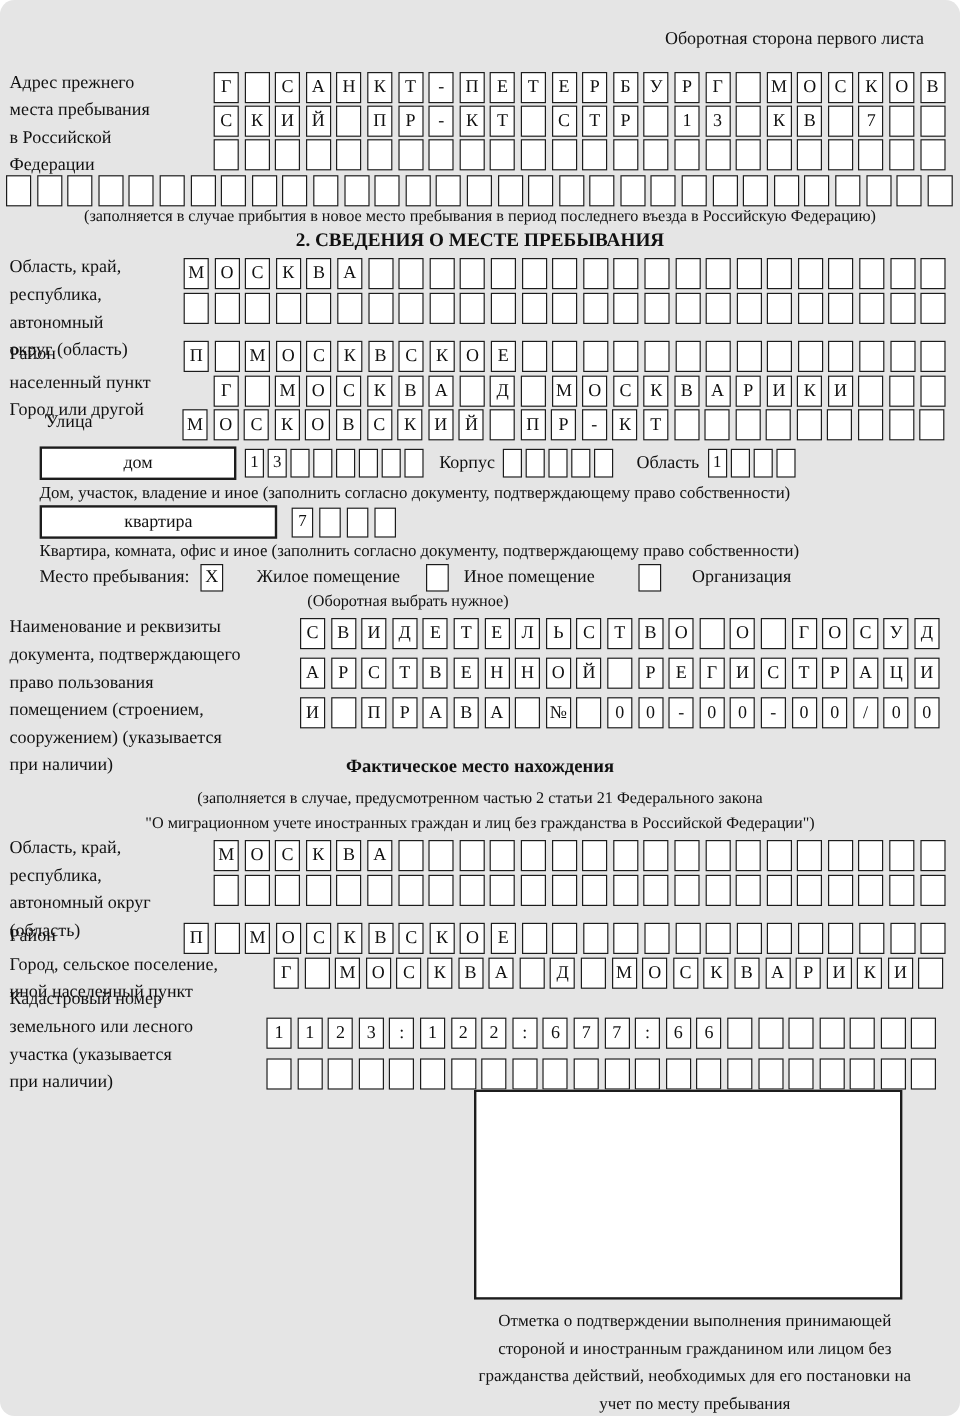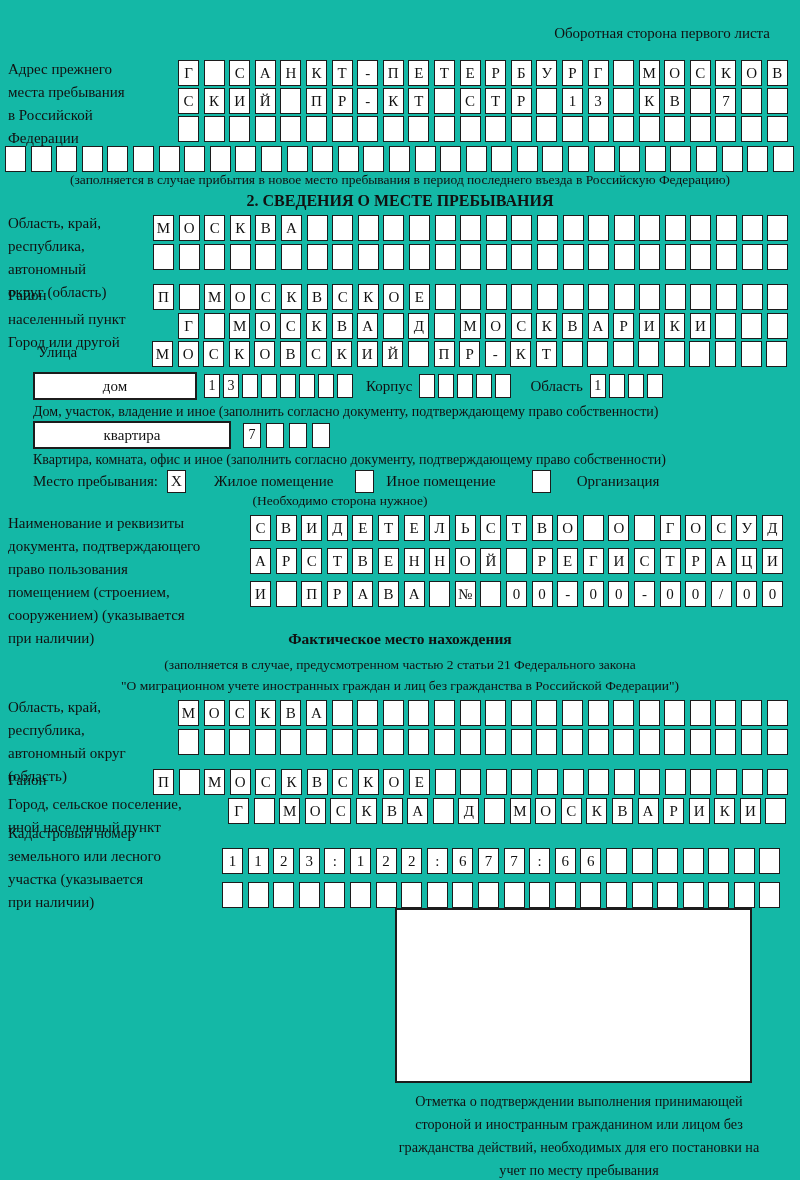--- a/index.html
+++ b/index.html
@@ -1,18 +1,18 @@
 <!DOCTYPE html>
 <html><head>
 <meta charset="utf-8">
 <style>
   html,body{margin:0;padding:0;background:#ffffff;}
   .page{
-    position:relative;width:800px;height:1180px;background:#14b8a6;color:#111;
-    font-family:"Liberation Serif","DejaVu Serif",serif;overflow:hidden;
+    position:relative;width:800px;height:1180px;background:#e5e5e5;color:#111;
+    font-family:"Liberation Serif","DejaVu Serif",serif;overflow:hidden;border-radius:12px;
   }
   .abs{position:absolute;}
   .lbl{font-size:15px;line-height:23px;color:#111;}
   .boxrow{display:flex;align-items:flex-start;}
   .cell{
     flex:0 0 auto;width:21px;height:26px;margin-right:4.6px;
     border:1.5px solid #1c1c1c;box-sizing:border-box;background:#fff;
     display:flex;align-items:center;justify-content:center;
     font-size:15px;line-height:1;color:#111;
   }
@@ -378,21 +378,21 @@
 
   <div class="abs flexline" style="left:33px;top:470px;">
     <span class="lbl">Место пребывания:</span>
     <span class="checkbox" style="margin-left:9px;">X</span>
     <span class="lbl" style="margin-left:28px;">Жилое помещение</span>
     <span class="checkbox" style="margin-left:22px;"></span>
     <span class="lbl" style="margin-left:12px;">Иное помещение</span>
     <span class="checkbox" style="margin-left:36px;"></span>
     <span class="lbl" style="margin-left:26px;text-align:right;">Организация</span>
   </div>
-  <div class="abs note" style="left:0;top:493px;width:680px;text-align:center;">(Необходимо сторона нужное)</div>
+  <div class="abs note" style="left:0;top:493px;width:680px;text-align:center;">(Оборотная выбрать нужное)</div>
 
   <div class="abs lbl" style="left:8px;top:512px;width:240px;">
       <div>Наименование и реквизиты</div>
       <div>документа, подтверждающего</div>
       <div>право пользования</div>
       <div>помещением (строением,</div>
       <div>сооружением) (указывается</div>
       <div>при наличии)</div>
     </div>
   <div class="abs stack doc-rows" style="left:250px;top:515px;">

